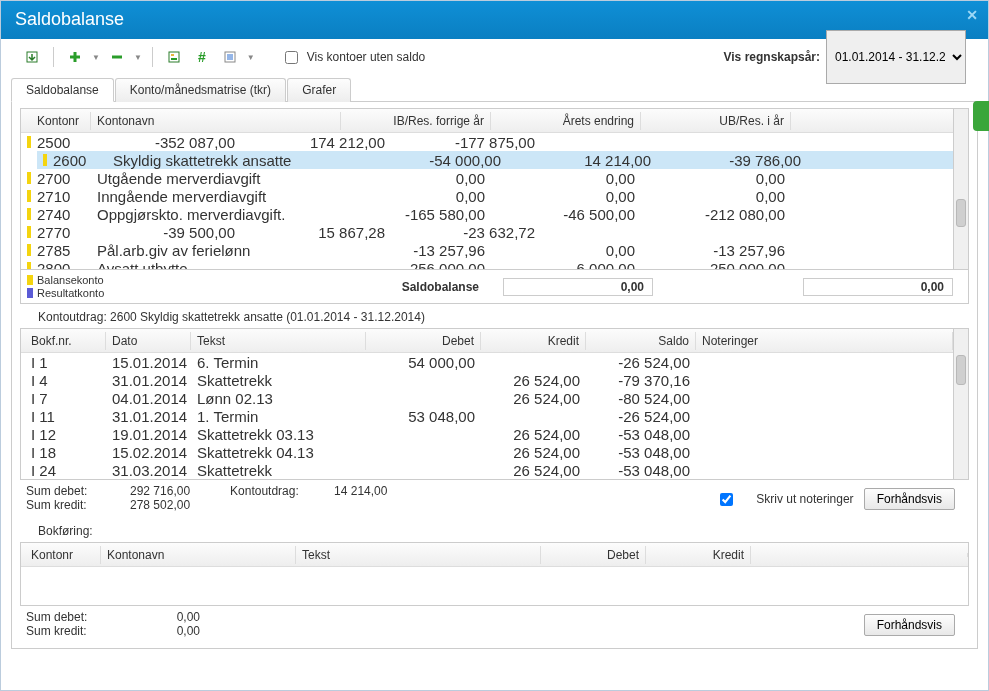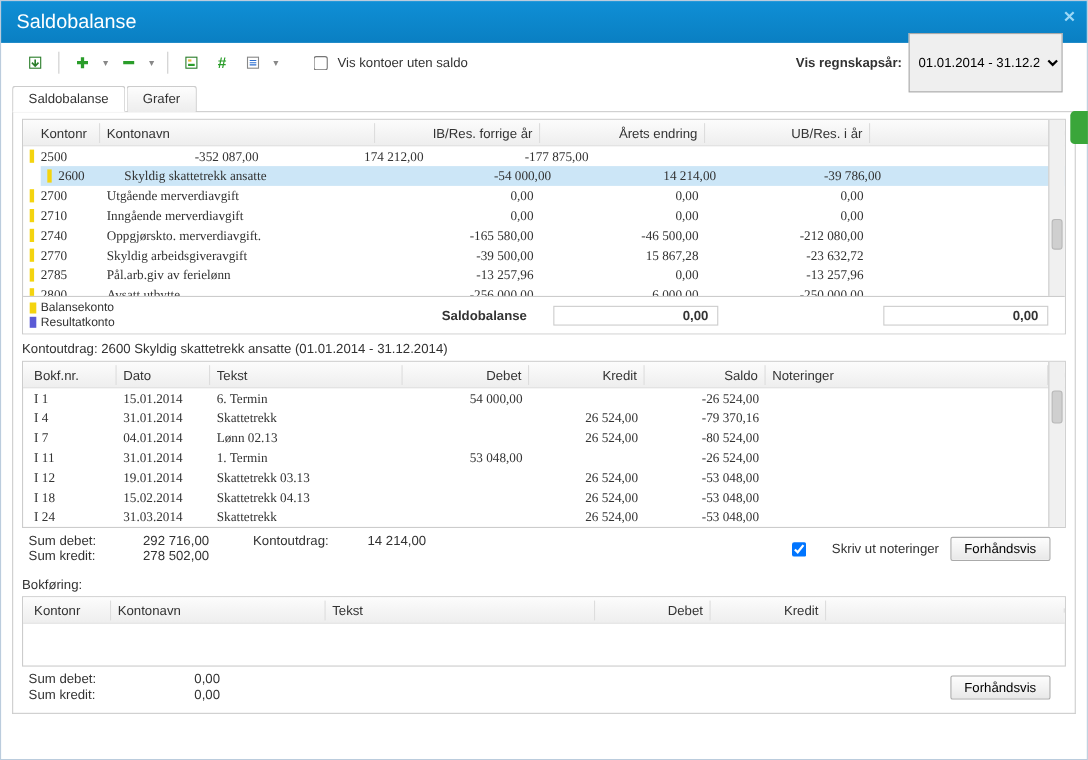--- a/index.html
+++ b/index.html
@@ -108,21 +108,21 @@
     display: flex;
     align-items: center;
   }
   .grid-head {
     background: linear-gradient(#fcfcfc,#eee);
     border-bottom: 1px solid #ddd;
     height: 24px;
     font-size: 12px;
   }
   .grid-head .cell { border-right: 1px solid #ddd; color: #333; }
-  .grid-row { height: 18px; font-size: 12px; font-family: Liberation Serif, serif; }
+  .grid-row { height: 18px; font-size: 15px; }
   .grid-row .cell { padding-right: 6px; }
   .cell { padding: 2px 6px; overflow: hidden; white-space: nowrap; }
   .right { text-align: right; }
   .grid1 .c0 { width: 70px; padding-left: 16px; }
   .grid1 .c1 { width: 250px; }
   .grid1 .c2 { width: 150px; }
   .grid1 .c3 { width: 150px; }
   .grid1 .c4 { width: 150px; }
   .grid1 .cpad { flex: 1; }
   .grid1 .grid-row { position: relative; }
@@ -148,21 +148,21 @@
   .legend-item { display: flex; align-items: center; gap: 4px; }
   .legend-swatch { width: 6px; height: 10px; }
   .kontrollsum-block {
     display: flex; align-items: center; margin-left: auto; margin-right: 15px;
   }
   .kontrollsum-block .label { font-weight: bold; margin-right: 24px; }
   .kontrollsum-block .val { display: inline-block; text-align: right; font-weight: bold; border: 1px solid #ccc; padding: 1px 8px; }
   .kontrollsum-block .v1 { width: 150px; margin-right: 150px; }
   .kontrollsum-block .v2 { width: 150px; }
 
-  .section-label { margin: 6px 2px 4px 0; font-size: 12px; }
+  .section-label { margin: 6px 2px 4px 18px; font-size: 12px; }
   .grid2 .c0 { width: 85px; padding-left: 10px; }
   .grid2 .c1 { width: 85px; }
   .grid2 .c2 { width: 175px; }
   .grid2 .c3 { width: 115px; }
   .grid2 .c4 { width: 105px; }
   .grid2 .c5 { width: 110px; }
   .grid2 .c6 { flex:1; }
   .grid2 .cscroll { width: 15px; }
 
   .summary-row { display: flex; padding: 4px 6px 2px 6px; gap: 40px; }
@@ -255,20 +255,21 @@
       <div class="toolbar-right">
         <b>Vis regnskapsår:</b>
         <select>
           <option>01.01.2014 - 31.12.2014</option>
         </select>
       </div>
     </div>
 
     <div class="tabs">
       <div class="tab active">Saldobalanse</div>
+      <div class="tab">Konto/månedsmatrise (tkr)</div>
       <div class="tab">Grafer</div>
     </div>
 
     <div class="panel">
 
       <div class="grid-wrap grid1" style="height:196px;">
         <div class="grid-head">
           <div class="cell c0">Kontonr</div>
           <div class="cell c1">Kontonavn</div>
           <div class="cell c2 right">IB/Res. forrige år</div>
@@ -317,21 +318,20 @@
               <div class="cell c0">2740</div>
               <div class="cell c1">Oppgjørskto. merverdiavgift.</div>
               <div class="cell c2 right">-165 580,00</div>
               <div class="cell c3 right">-46 500,00</div>
               <div class="cell c4 right">-212 080,00</div>
               <div class="cell cpad"></div>
             </div>
             <div class="grid-row">
               <span class="marker"></span>
               <div class="cell c0">2770</div>
-              <div class="cell c1">Skyldig arbeidsgiveravgift</div>
               <div class="cell c2 right">-39 500,00</div>
               <div class="cell c3 right">15 867,28</div>
               <div class="cell c4 right">-23 632,72</div>
               <div class="cell cpad"></div>
             </div>
             <div class="grid-row">
               <span class="marker"></span>
               <div class="cell c0">2785</div>
               <div class="cell c1">Pål.arb.giv av ferielønn</div>
               <div class="cell c2 right">-13 257,96</div>

